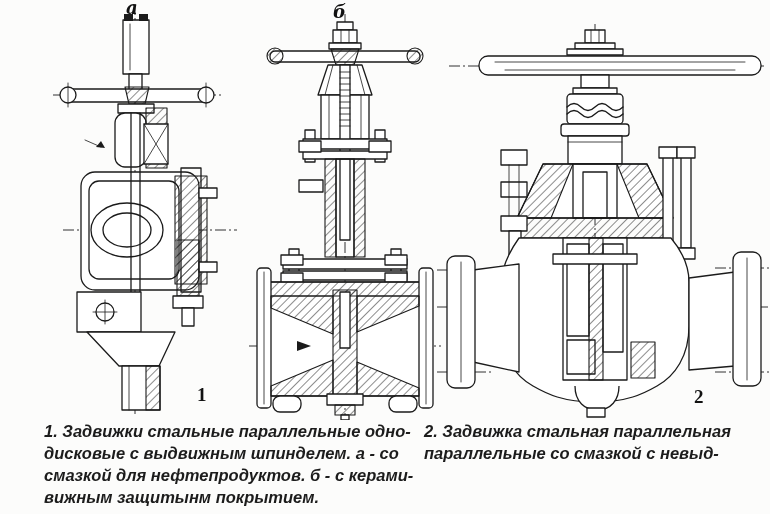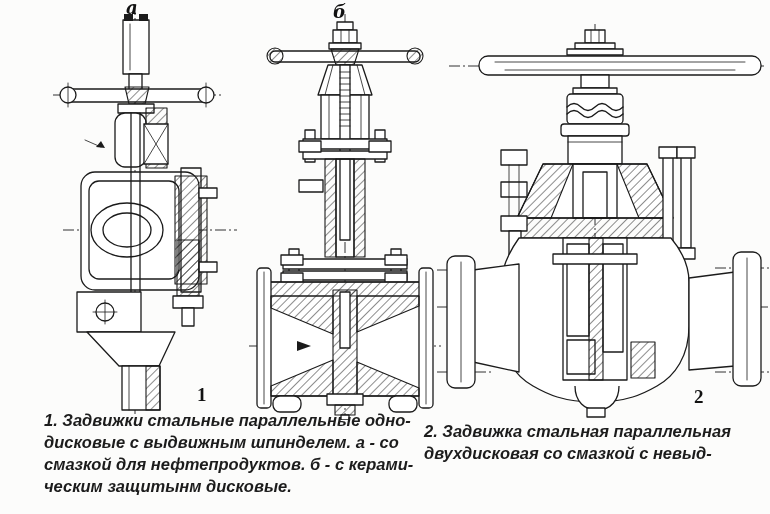--- a/index.html
+++ b/index.html
@@ -27,21 +27,21 @@
     position:absolute;
     font-family:"Liberation Serif", serif;
     font-weight:700;font-size:19px;color:#111;font-style:normal;
   }
   .cap{
     position:absolute;
     font-style:italic;font-weight:600;
     font-size:16.5px;line-height:22px;
     color:#1c1c1c;white-space:nowrap;
   }
-  .cap-left{left:44px;top:409px;width:376px;font-style:italic;}
+  .cap-left{left:44px;top:420px;width:376px;font-style:italic;}
   .cap-right{left:424px;top:420px;width:344px;}
 </style>
 </head>
 <body>
 
 <div class="page">
 
   <svg width="0" height="0" style="position:absolute" aria-hidden="true">
     <defs>
       <pattern id="hatch" patternUnits="userSpaceOnUse" width="6" height="6" patternTransform="rotate(45)">
@@ -266,20 +266,20 @@
 
   <div class="lbl" style="left:126px;top:-3px">а</div>
   <div class="lbl" style="left:333px;top:1px">б</div>
   <div class="num" style="left:197px;top:384px">1</div>
   <div class="num" style="left:694px;top:386px">2</div>
 
   <div class="cap cap-left">
     <div>1. Задвижки стальные параллельные одно-</div>
     <div>дисковые с выдвижным шпинделем. а - со</div>
     <div>смазкой для нефтепродуктов. б - с керами-</div>
-    <div>ческим защитынм дисковые.</div>
+    <div>вижным защитынм покрытием.</div>
   </div>
   <div class="cap cap-right">
     <div>2. Задвижка стальная параллельная</div>
-    <div>двухдисковая со смазкой с невыд-</div>
+    <div>параллельные со смазкой с невыд-</div>
   </div>
 
 </div>
 
 </body></html>

